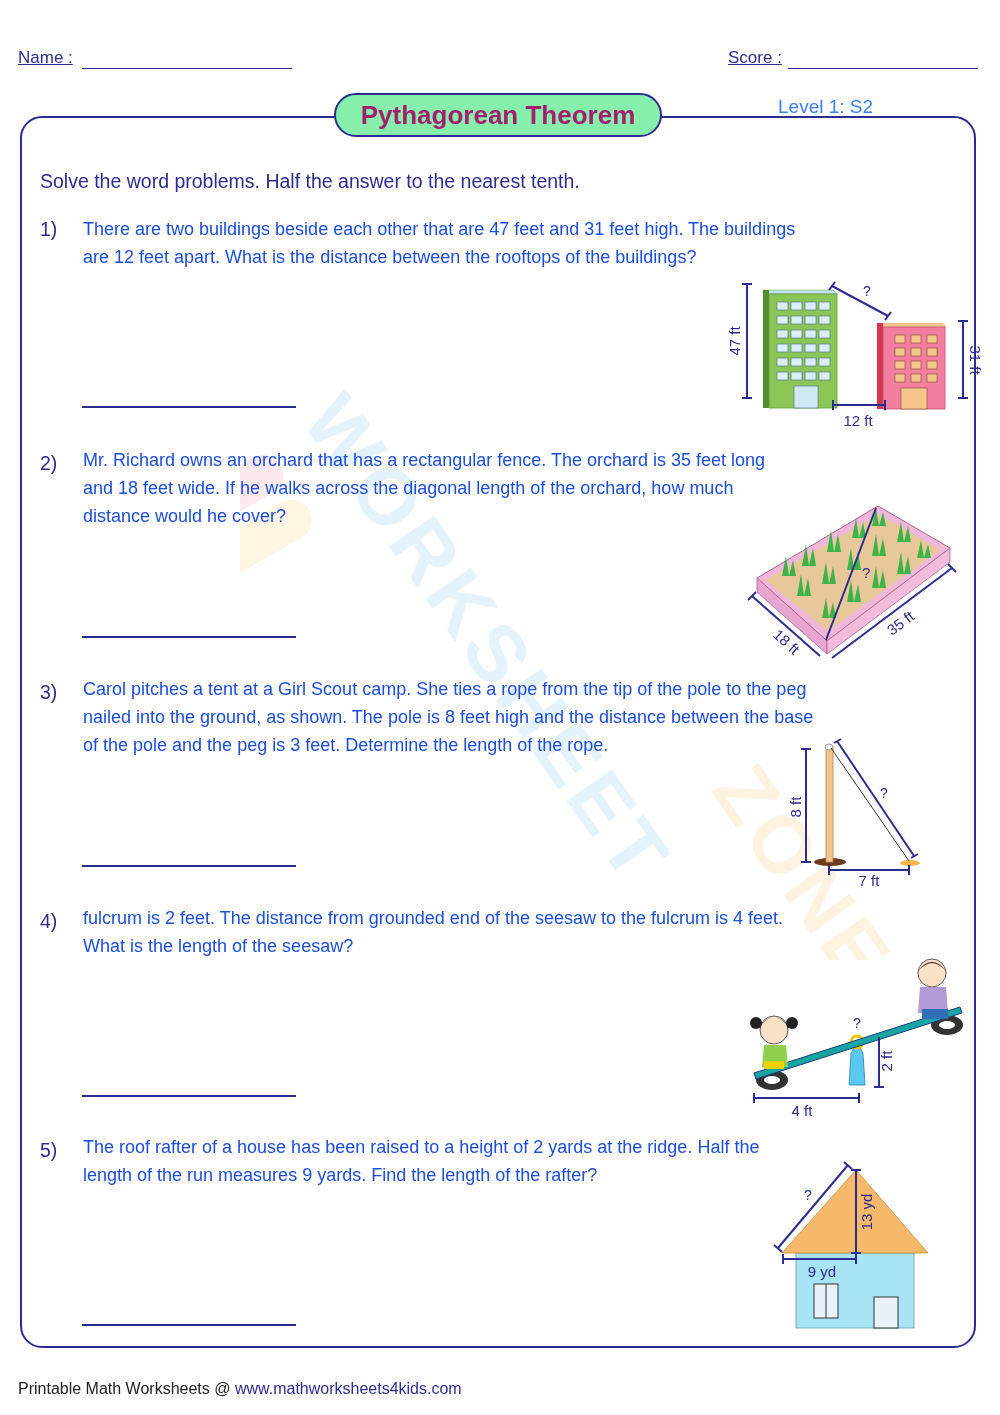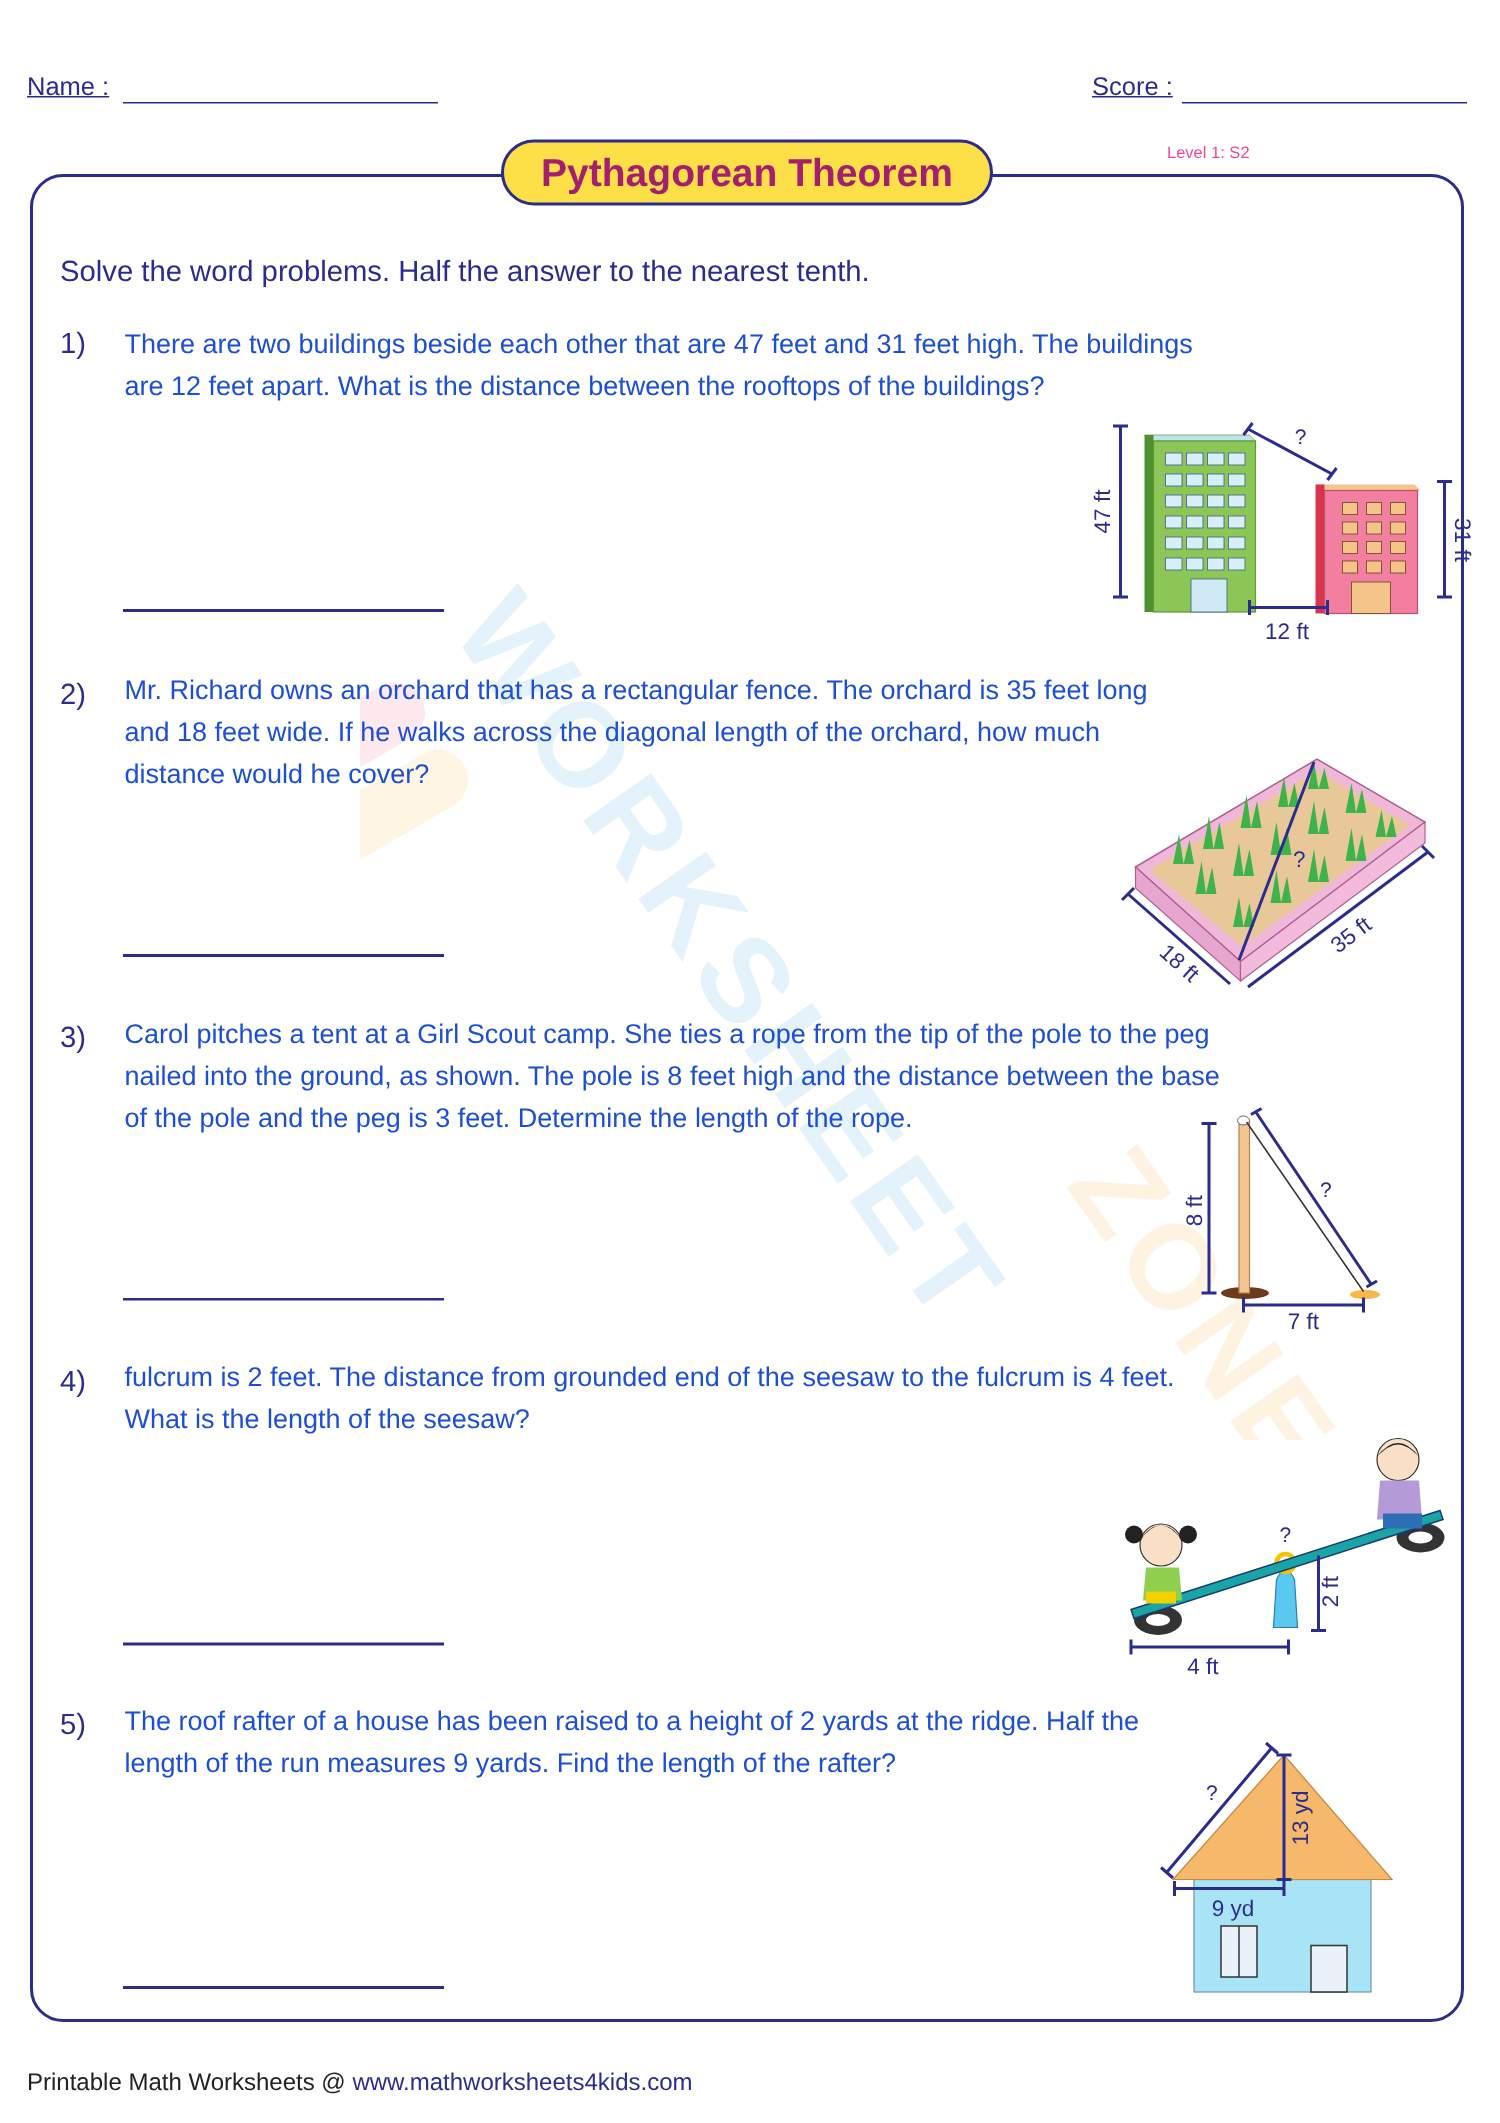--- a/index.html
+++ b/index.html
@@ -3,25 +3,25 @@
 <meta charset="utf-8">
 <style>
   html, body { margin: 0; padding: 0; background: #ffffff; }
   body { width: 1000px; height: 1415px; position: relative; overflow: hidden;
          font-family: "Liberation Sans", "DejaVu Sans", sans-serif; color: #2b2d8e; }
   .abs { position: absolute; }
   .hdr-label { font-size: 17px; color: #2b2d8e; text-decoration: underline; }
   .hdr-line { border-bottom: 1.5px solid #2b2d8e; height: 0; }
   .frame { left: 20px; top: 116px; width: 956px; height: 1232px; border: 2px solid #2b2d8e;
            border-radius: 22px; box-sizing: border-box; }
-  .title-pill { left: 334px; top: 93px; width: 328px; height: 44px; background: #fde047;
+  .title-pill { left: 334px; top: 93px; width: 328px; height: 44px; background: #86efac;
                 border: 2px solid #2b2d8e; border-radius: 22px; box-sizing: border-box;
                 display: flex; align-items: center; justify-content: center;
                 font-size: 26px; font-weight: bold; color: #a41f6e; }
-  .level { left: 778px; top: 96px; font-size: 11px; color: #ec4899; }
+  .level { left: 778px; top: 96px; font-size: 19px; color: #3b82f6; }
   .instr { left: 40px; top: 170px; font-size: 19.5px; color: #2b2d8e; }
   .qnum { font-size: 19.5px; color: #2b2d8e; }
   .qtext { font-size: 18px; line-height: 28px; color: #1d4ed8; }
   .ans-line { border-bottom: 2px solid #2b2d8e; width: 214px; height: 0; }
   .footer { left: 18px; top: 1380px; font-size: 16px; color: #222; }
   .footer .url { color: #2b2d8e; }
   .wm { left: 240px; top: 360px; width: 700px; height: 600px; pointer-events: none; }
   svg text { font-family: "Liberation Sans", "DejaVu Sans", sans-serif; }
 </style>
 </head>

